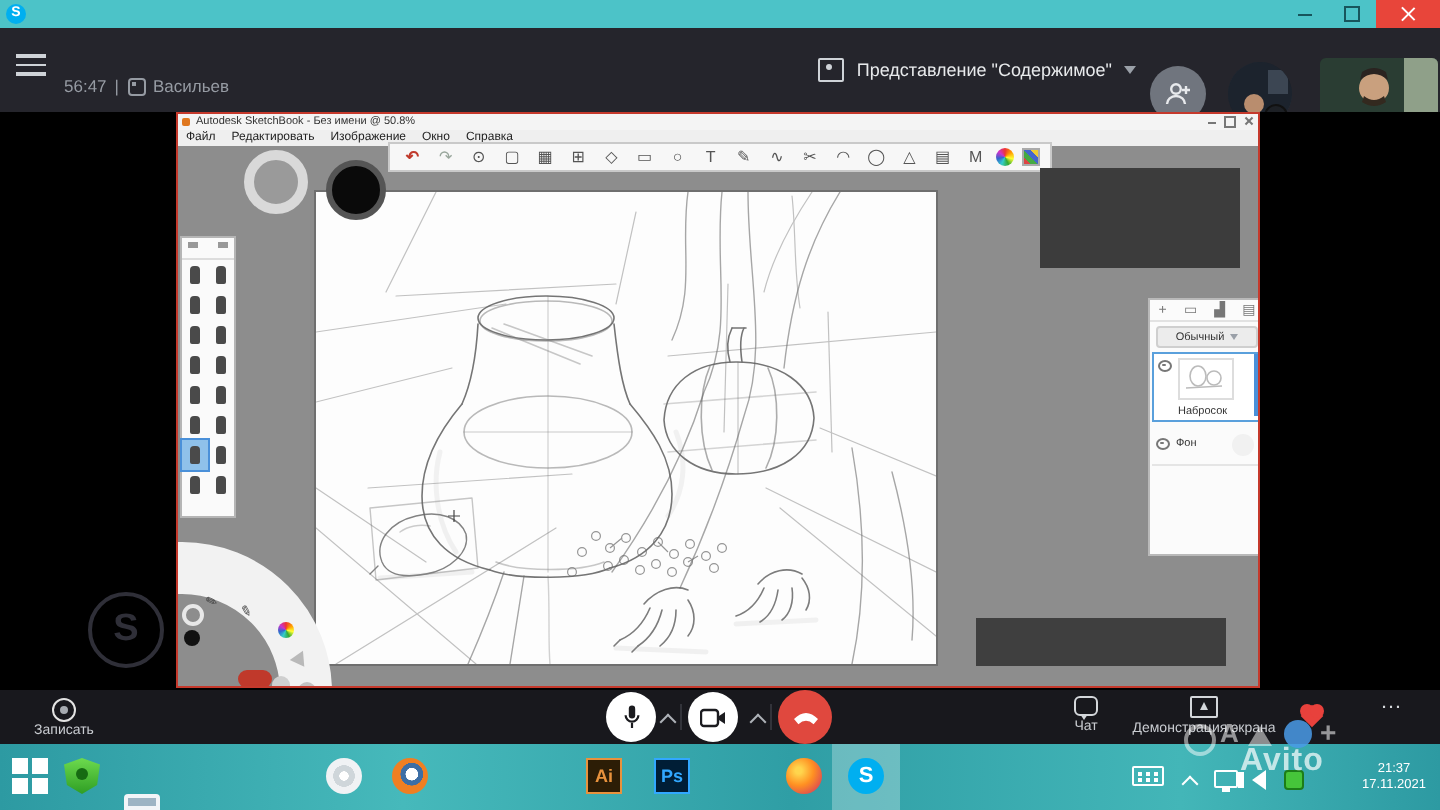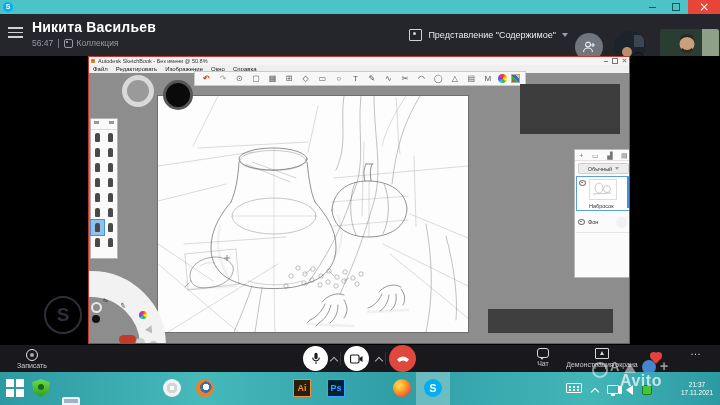--- a/index.html
+++ b/index.html
@@ -191,26 +191,25 @@
       </span>
   </div>
 </div>
 
 <div class="header">
   <div class="hamburger">
       <i></i>
       <i></i>
       <i></i>
     </div>
-  <div class="contact">Никита Васильев</div>
   <div class="subline">
     <span>56:47</span>
     <span>|</span>
     <span class="coll-ico"></span>
-    <span>Коллекция</span>
+    <span>Васильев</span>
   </div>
   <div class="present">
     <span class="present-ico"></span>
     <span>Представление "Содержимое"</span>
     <span class="caret-down"></span>
   </div>
   <div class="addperson">
     <svg width="14" height="14" viewBox="0 0 14 14">
       <circle cx="6" cy="4.5" r="2.4" fill="none" stroke="#e7e9ec" stroke-width="1.2"></circle>
       <path d="M1.5,12 a4.5,4 0 0 1 9,0" fill="none" stroke="#e7e9ec" stroke-width="1.2"></path>

